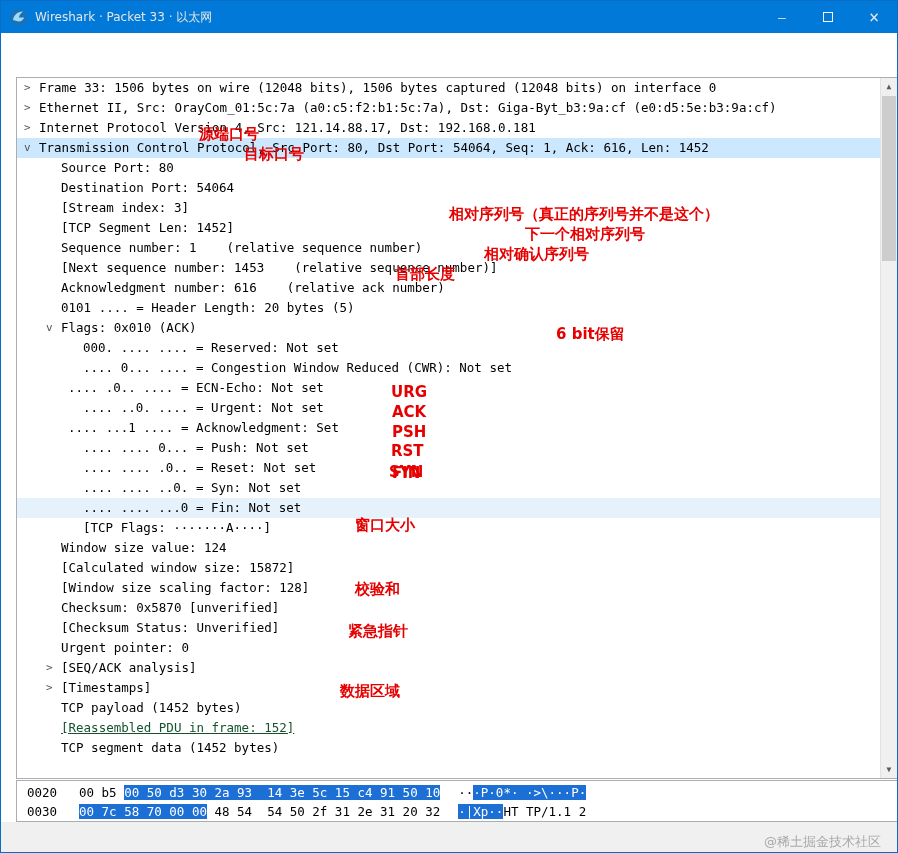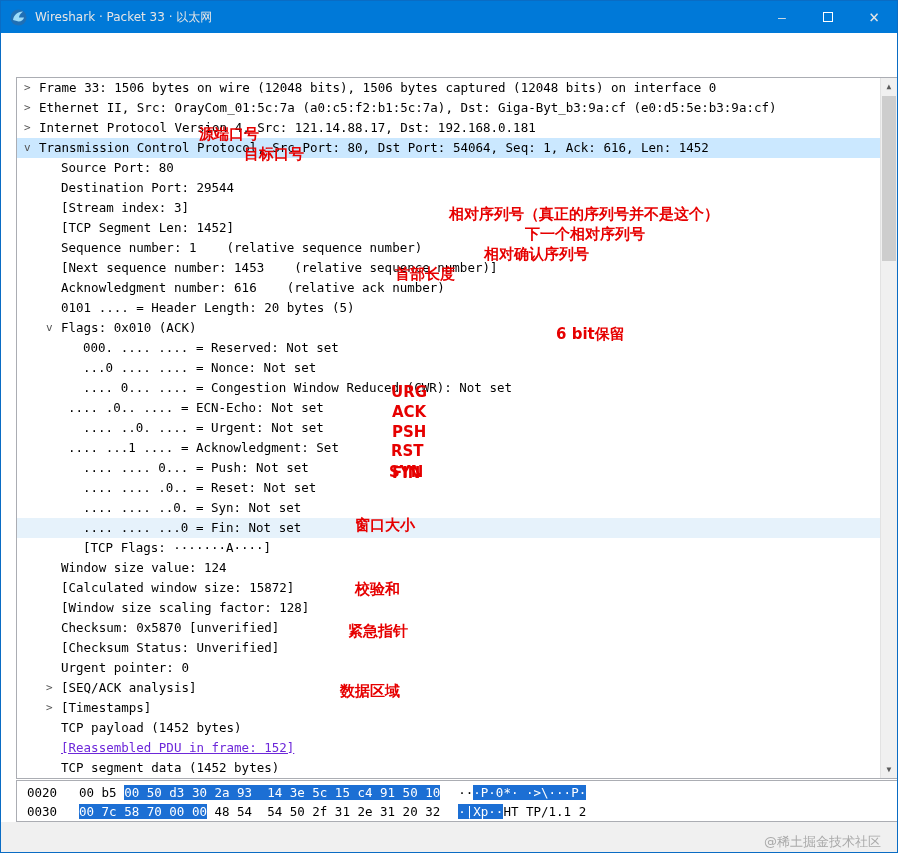--- a/index.html
+++ b/index.html
@@ -20,21 +20,21 @@
   
   .body-area { position:absolute; top:32px; left:0; right:0; bottom:0; background:#fff; }
 
   
   .tree-pane { position:absolute; left:15px; top:44px; width:882px; height:702px; border:1px solid #abadb3; background:#fff; overflow:hidden; }
   .trow { height:20px; line-height:20px; display:flex; white-space:pre; font-size:12.5px; color:#000; }
   .trow.sel { background:#cbe8ff; }
   .trow.hl  { background:#e6f2fb; }
   .exp { flex:none; width:15px; color:#555; font-size:11px; text-align:left; }
   .ttext { flex:none; white-space:pre; }
-  .ttext.link { color:#6d28d9; text-decoration:underline; }
+  .ttext.link { color:#14532d; text-decoration:underline; }
 
   
   .scrollbar { position:absolute; top:0; right:0; bottom:0; width:17px; background:#f0f0f0; border-left:1px solid #e2e2e2; }
   .sb-arrow { position:absolute; left:0; width:16px; height:17px; color:#5a5a5a; font-size:8px; display:flex; align-items:center; justify-content:center; }
   .sb-arrow.up { top:0; }
   .sb-arrow.down { bottom:0; }
   .sb-thumb { position:absolute; left:1px; top:18px; width:14px; height:165px; background:#cdcdcd; }
 
   
   .hex-pane { position:absolute; left:15px; top:747px; width:882px; height:42px; border:1px solid #abadb3; background:#fff; padding-top:2px; }
@@ -80,30 +80,29 @@
 
   <div class="body-area">
 
     <div class="tree-pane">
       <div class="tree">
           <div class="trow" style="padding-left: 7px;"><span class="exp">&gt;</span><span class="ttext">Frame 33: 1506 bytes on wire (12048 bits), 1506 bytes captured (12048 bits) on interface 0</span></div>
           <div class="trow" style="padding-left: 7px;"><span class="exp">&gt;</span><span class="ttext">Ethernet II, Src: OrayCom_01:5c:7a (a0:c5:f2:b1:5c:7a), Dst: Giga-Byt_b3:9a:cf (e0:d5:5e:b3:9a:cf)</span></div>
           <div class="trow" style="padding-left: 7px;"><span class="exp">&gt;</span><span class="ttext">Internet Protocol Version 4, Src: 121.14.88.17, Dst: 192.168.0.181</span></div>
           <div class="trow sel" style="padding-left: 7px;"><span class="exp">v</span><span class="ttext">Transmission Control Protocol, Src Port: 80, Dst Port: 54064, Seq: 1, Ack: 616, Len: 1452</span></div>
           <div class="trow" style="padding-left: 29px;"><span class="exp"></span><span class="ttext">Source Port: 80</span></div>
-          <div class="trow" style="padding-left: 29px;"><span class="exp"></span><span class="ttext">Destination Port: 29544</span></div>
+          <div class="trow" style="padding-left: 29px;"><span class="exp"></span><span class="ttext">Destination Port: 54064</span></div>
           <div class="trow" style="padding-left: 29px;"><span class="exp"></span><span class="ttext">[Stream index: 3]</span></div>
           <div class="trow" style="padding-left: 29px;"><span class="exp"></span><span class="ttext">[TCP Segment Len: 1452]</span></div>
           <div class="trow" style="padding-left: 29px;"><span class="exp"></span><span class="ttext">Sequence number: 1    (relative sequence number)</span></div>
           <div class="trow" style="padding-left: 29px;"><span class="exp"></span><span class="ttext">[Next sequence number: 1453    (relative sequence number)]</span></div>
           <div class="trow" style="padding-left: 29px;"><span class="exp"></span><span class="ttext">Acknowledgment number: 616    (relative ack number)</span></div>
           <div class="trow" style="padding-left: 29px;"><span class="exp"></span><span class="ttext">0101 .... = Header Length: 20 bytes (5)</span></div>
           <div class="trow" style="padding-left: 29px;"><span class="exp">v</span><span class="ttext">Flags: 0x010 (ACK)</span></div>
           <div class="trow" style="padding-left: 51px;"><span class="exp"></span><span class="ttext">000. .... .... = Reserved: Not set</span></div>
-          <div class="trow" style="padding-left: 51px;"><span class="exp"></span><span class="ttext">...0 .... .... = Nonce: Not set</span></div>
           <div class="trow" style="padding-left: 51px;"><span class="exp"></span><span class="ttext">.... 0... .... = Congestion Window Reduced (CWR): Not set</span></div>
           <div class="trow" style="padding-left: 51px; flex-direction: column;"><span class="exp"></span><span class="ttext">.... .0.. .... = ECN-Echo: Not set</span></div>
           <div class="trow" style="padding-left: 51px;"><span class="exp"></span><span class="ttext">.... ..0. .... = Urgent: Not set</span></div>
           <div class="trow" style="padding-left: 51px; flex-direction: column;"><span class="exp"></span><span class="ttext">.... ...1 .... = Acknowledgment: Set</span></div>
           <div class="trow" style="padding-left: 51px;"><span class="exp"></span><span class="ttext">.... .... 0... = Push: Not set</span></div>
           <div class="trow" style="padding-left: 51px;"><span class="exp"></span><span class="ttext">.... .... .0.. = Reset: Not set</span></div>
           <div class="trow" style="padding-left: 51px;"><span class="exp"></span><span class="ttext">.... .... ..0. = Syn: Not set</span></div>
           <div class="trow hl" style="padding-left: 51px;"><span class="exp"></span><span class="ttext">.... .... ...0 = Fin: Not set</span></div>
           <div class="trow" style="padding-left: 51px;"><span class="exp"></span><span class="ttext">[TCP Flags: ·······A····]</span></div>
           <div class="trow" style="padding-left: 29px;"><span class="exp"></span><span class="ttext">Window size value: 124</span></div>

